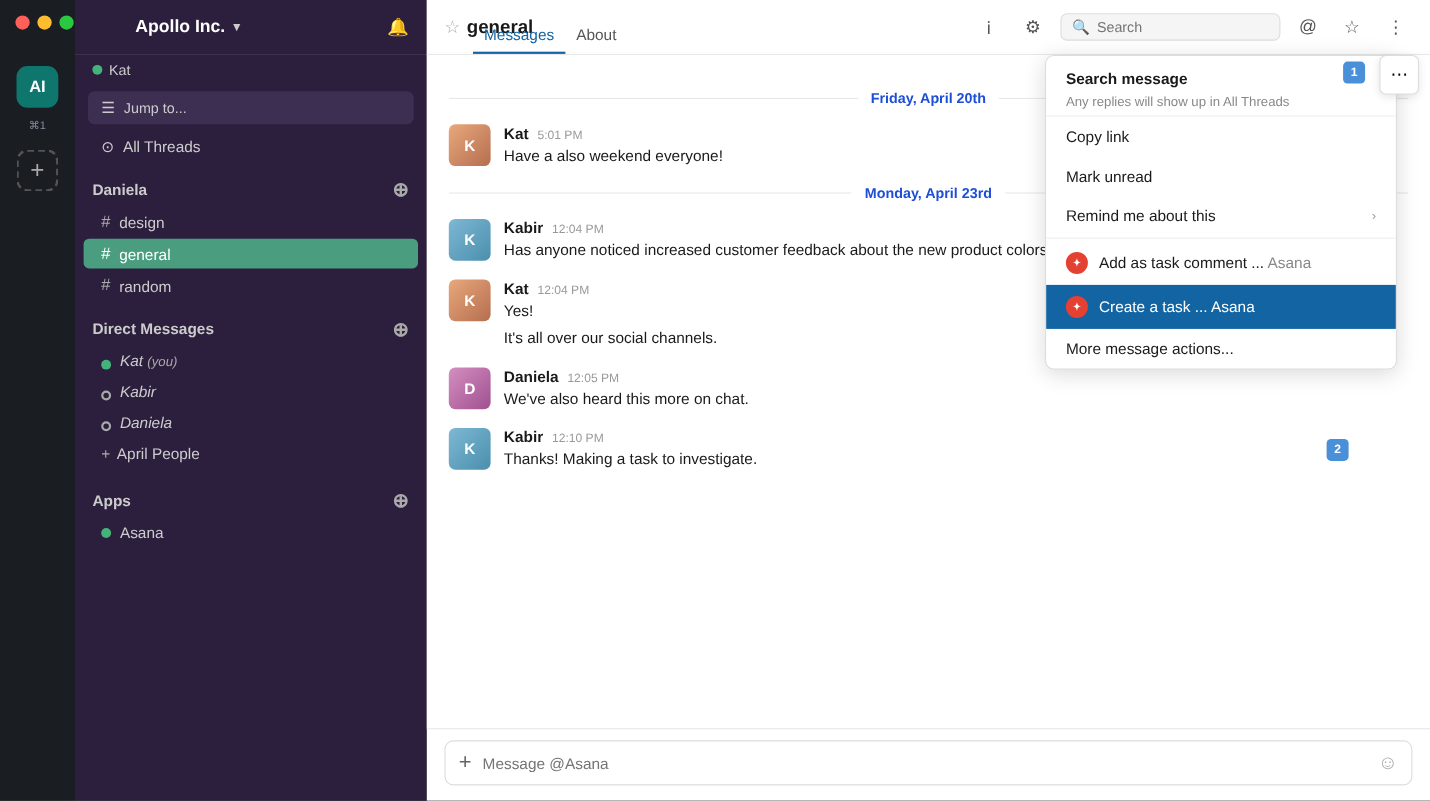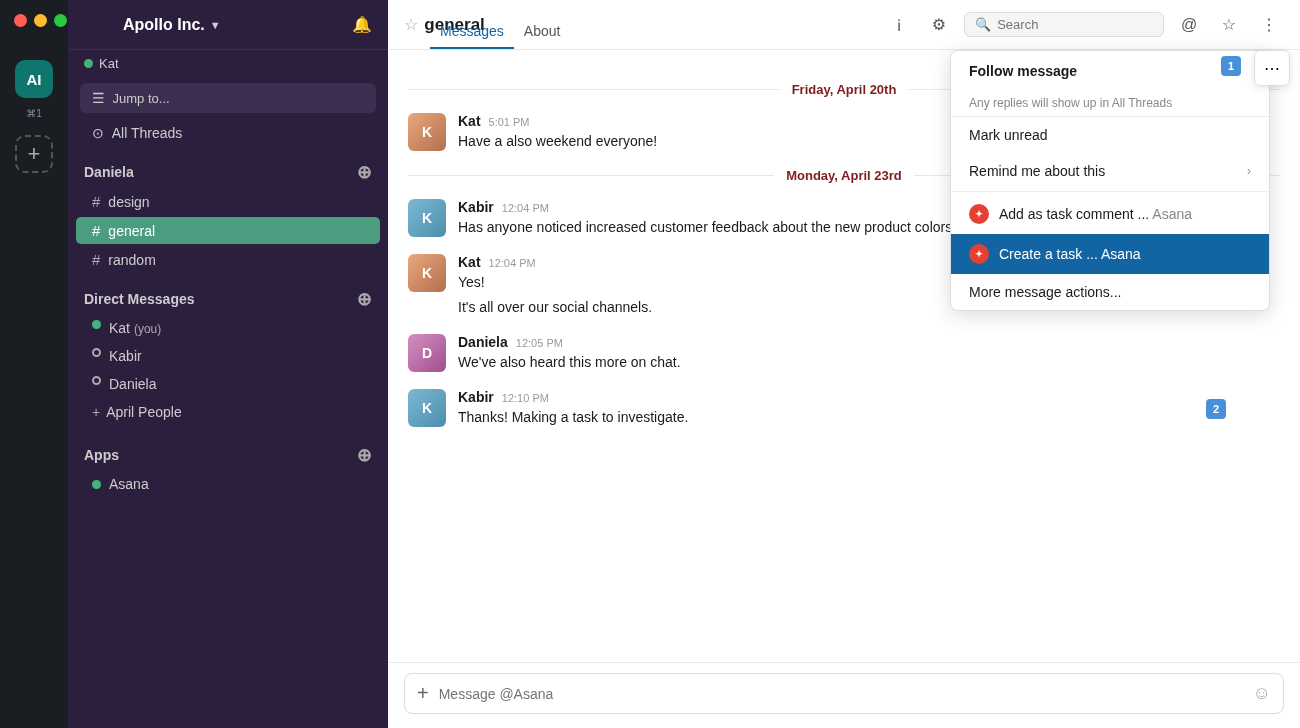--- a/index.html
+++ b/index.html
@@ -165,28 +165,29 @@
     .channel-item.active {
       background: #4a9d7f;
       color: #fff;
       border-radius: 5px;
     }
     .hash { font-size: 15px; color: #aaa; margin-right: 2px; }
     .channel-item.active .hash { color: #fff; }
 
     .dm-item {
       display: flex;
-      align-items: flex-start;
+      align-items: flex-end;
       gap: 8px;
       padding: 5px 16px;
       color: #ccc;
       font-size: 14px;
       cursor: pointer;
       border-radius: 4px;
       margin: 1px 8px;
+      font-style: italic;
     }
     .dm-dot-online { width: 9px; height: 9px; border-radius: 50%; background: #44b37b; flex-shrink: 0; }
     .dm-dot-offline { width: 9px; height: 9px; border-radius: 50%; border: 2px solid #aaa; flex-shrink: 0; }
 
     .invite-item {
       display: flex;
       align-items: center;
       gap: 6px;
       padding: 5px 16px;
       color: #ccc;
@@ -298,21 +299,21 @@
       background: #fff;
     }
 
     .date-divider {
       display: flex;
       align-items: center;
       gap: 12px;
       margin: 16px 0;
     }
     .date-line { flex: 1; height: 1px; background: #e8e8e8; }
-    .date-text { font-size: 13px; color: #7f1d1d; font-weight: 600; white-space: nowrap; }
+    .date-text { font-size: 13px; color: #1d4ed8; font-weight: 600; white-space: nowrap; }
 
     .message-row {
       display: flex;
       gap: 12px;
       margin-bottom: 16px;
       position: relative;
     }
     .avatar {
       width: 38px; height: 38px;
       border-radius: 6px;
@@ -411,21 +412,21 @@
       border-bottom: 1px solid #eee;
     }
     .context-menu-title {
       font-size: 14px;
       font-weight: 600;
       color: #1a1a1a;
     }
     .context-menu-subtitle {
       font-size: 12px;
       color: #888;
-      margin-top: 17px;
+      margin-top: 6px;
     }
     .context-divider {
       height: 1px;
       background: #eee;
       margin: 2px 0;
     }
     .context-menu-icon {
       display: flex;
       align-items: center;
       gap: 10px;
@@ -667,23 +668,24 @@
         <div class="msg-text">Thanks! Making a task to investigate.</div>
       </div>
 
       <div class="badge-num" style="position:absolute;right:50px;top:10px">2</div>
     </div>
 
   </div>
 
   <div class="context-menu">
     <div class="context-menu-header">
-      <div class="context-menu-title">Follow message</div>
+      <div class="context-menu-title">Search message</div>
       <div class="context-menu-subtitle">Any replies will show up in All Threads</div>
     </div>
+    <div class="context-menu-item">Copy link</div>
     <div class="context-menu-item">Mark unread</div>
     <div class="context-menu-item">
       <span>Remind me about this</span>
       <span class="chevron-right">›</span>
     </div>
     <div class="context-divider"></div>
     <div class="context-menu-item">
       <div class="context-menu-icon">
         <div class="asana-icon">✦</div>
         <span>Add as task comment ... <span style="color:#888">Asana</span></span>

